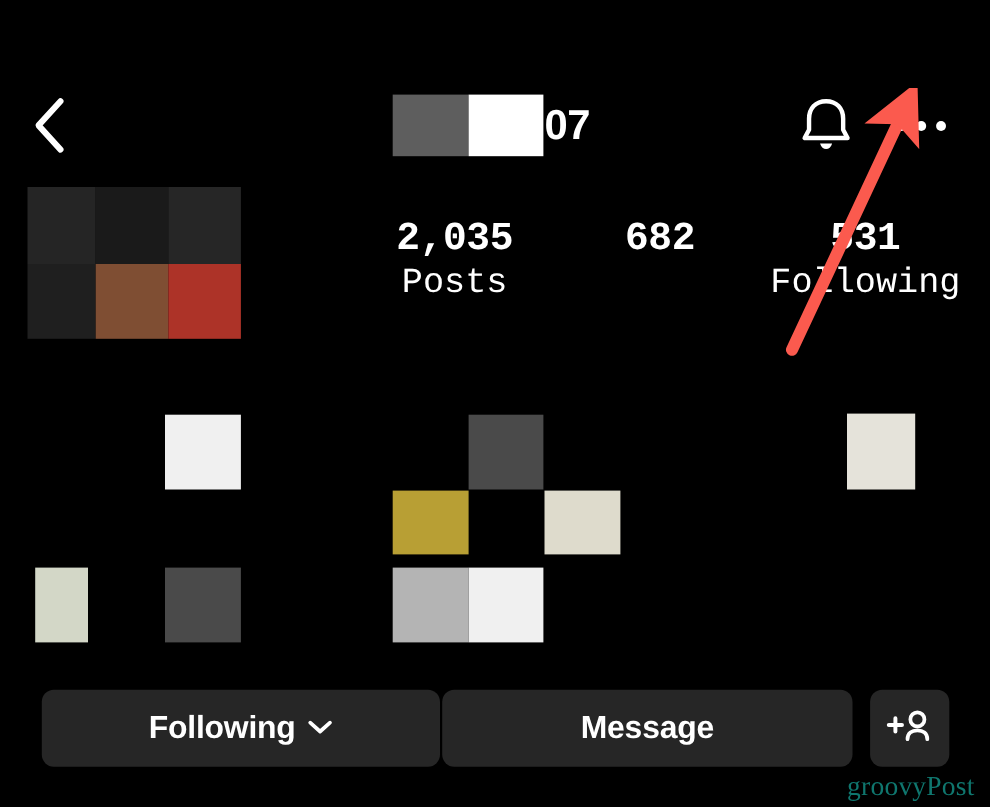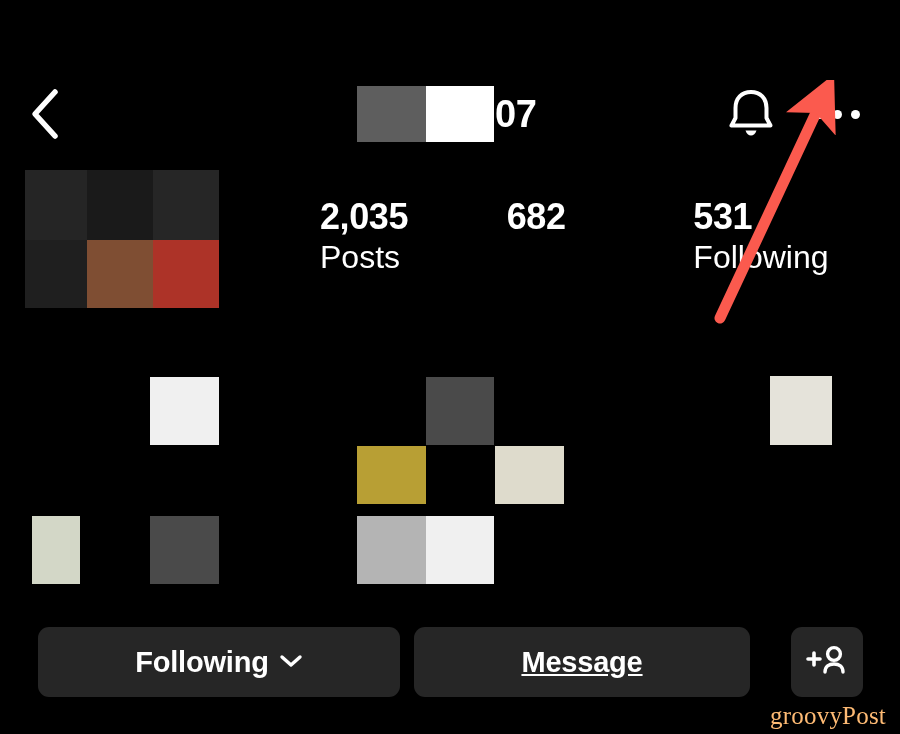--- a/index.html
+++ b/index.html
@@ -113,20 +113,22 @@
   .stats {
     position: absolute;
     left: 320px;
     top: 198px;
     width: 560px;
     display: flex;
     align-items: flex-start;
   }
   .stat {
     flex: 1 1 0;
+    text-align: center;
+    font-family: Liberation Mono, monospace;
   }
   .stat-value {
     font-size: 36px;
     font-weight: bold;
     line-height: 1.04;
     letter-spacing: -0.4px;
     color: #ffffff;
   }
   .stat-label {
     font-size: 32px;
@@ -180,42 +182,41 @@
     border: none;
     font-family: "Liberation Sans", sans-serif;
     cursor: pointer;
   }
   .btn-following {
     left: 38px;
     width: 362px;
     gap: 10px;
   }
   .btn-message {
-    left: 414px;
-    width: 336px;
-    text-decoration: underline;
+    left: 402px;
+    width: 373px;
   }
   .btn-addperson {
     left: 791px;
     width: 72px;
   }
   .btn-label {
     font-size: 29px;
     font-weight: bold;
     letter-spacing: -0.2px;
   }
 
   
   .watermark {
     position: absolute;
     right: 14px;
     bottom: 4px;
     font-family: "Liberation Serif", serif;
     font-size: 25px;
-    color: #fdba74;
+    color: #0f766e;
     letter-spacing: 0.2px;
   }
 </style>
 </head>
 <body>
 
 <div class="screen">
 
   <div class="header">
 

